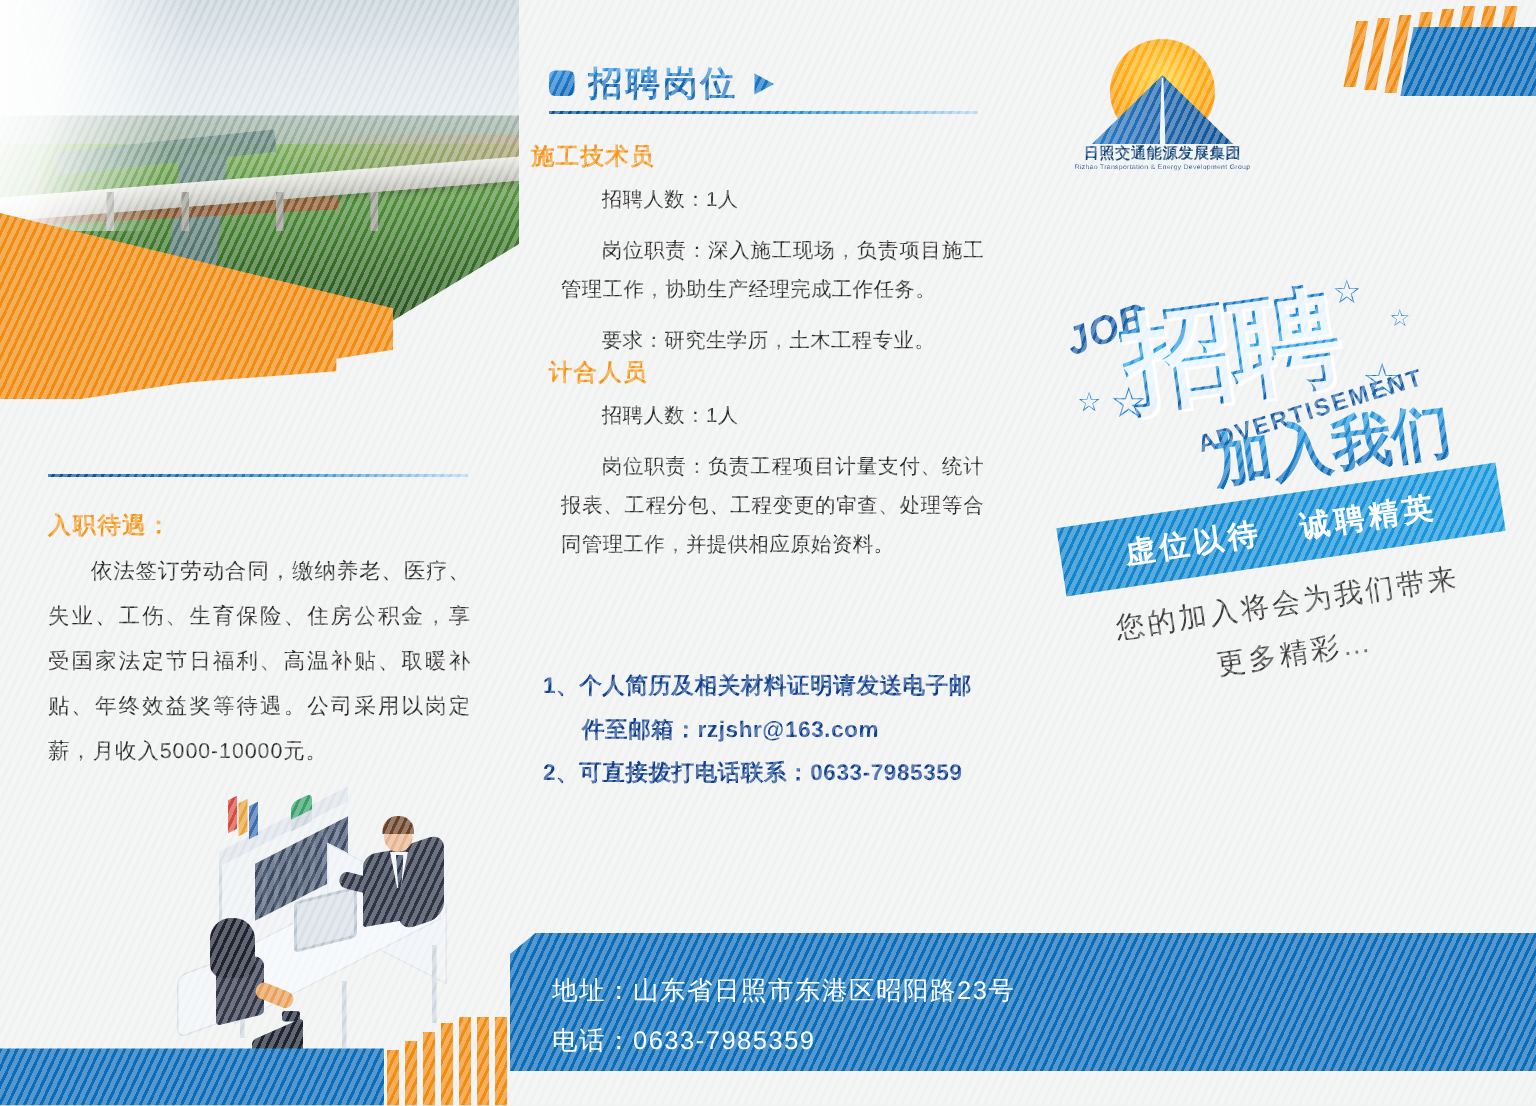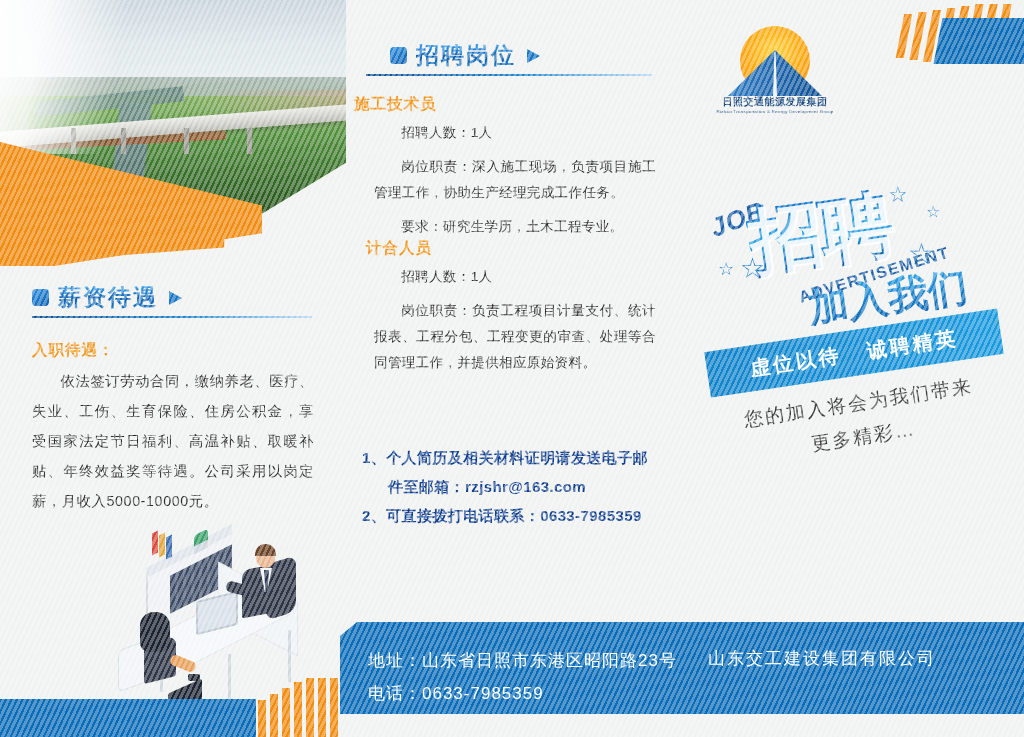--- a/index.html
+++ b/index.html
@@ -258,32 +258,27 @@
 
   <div class="slogan">
     <span>虚位以待</span>
     <span>诚聘精英</span>
   </div>
   <div class="tagline">
     <div>您的加入将会为我们带来</div>
     <div>更多精彩…</div>
   </div>
 
-  <div class="sec-head" style="left:32px;top:286px;">
-    <div class="sec-bullet"></div>
-    <div class="sec-title">薪资待遇</div>
-    <div class="sec-arrow"></div>
-  </div>
   <div class="sec-rule" style="left:32px;top:316px;width:280px;"></div>
   <div class="sub-head" style="left:32px;top:340px;">入职待遇：</div>
   <div class="body-txt" style="left:32px;top:366px;width:282px;">
     <p class="indent">依法签订劳动合同，缴纳养老、医疗、失业、工伤、生育保险、住房公积金，享受国家法定节日福利、高温补贴、取暖补贴、年终效益奖等待遇。公司采用以岗定薪，月收入5000-10000元。</p>
   </div>
 
-  <div class="sec-head" style="left:366px;top:44px;margin-left:24px;">
+  <div class="sec-head" style="left:366px;top:44px;">
     <div class="sec-bullet"></div>
     <div class="sec-title">招聘岗位</div>
     <div class="sec-arrow"></div>
   </div>
   <div class="sec-rule" style="left:366px;top:74px;width:286px;"></div>
 
   <div class="job-title" style="left:354px;top:94px;">施工技术员</div>
   <div class="job-body" style="left:366px;top:112px;">
     <p>招聘人数：1人</p>
     <p>岗位职责：深入施工现场，负责项目施工管理工作，协助生产经理完成工作任务。</p>
@@ -341,18 +336,17 @@
     <i style="left:36px;top:4px;height:55px"></i>
     <i style="left:48px;top:0;height:59px"></i>
     <i style="left:60px;top:0;height:59px"></i>
     <i style="left:72px;top:0;height:59px"></i>
   </div>
   <div class="footer">
     <div class="addr">
       <div>地址：山东省日照市东港区昭阳路23号</div>
       <div>电话：0633-7985359</div>
     </div>
-    <div class="corp">山东交工建设集团有限公司</div>
   </div>
 
 </div>
 
 <div class="texture"></div>
 
 </body></html>

